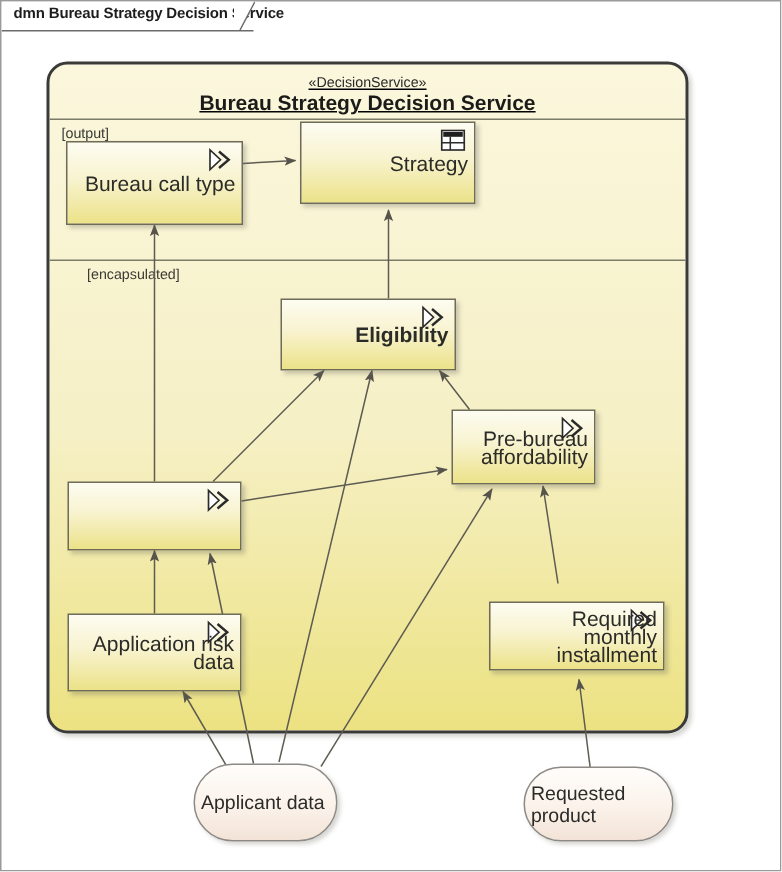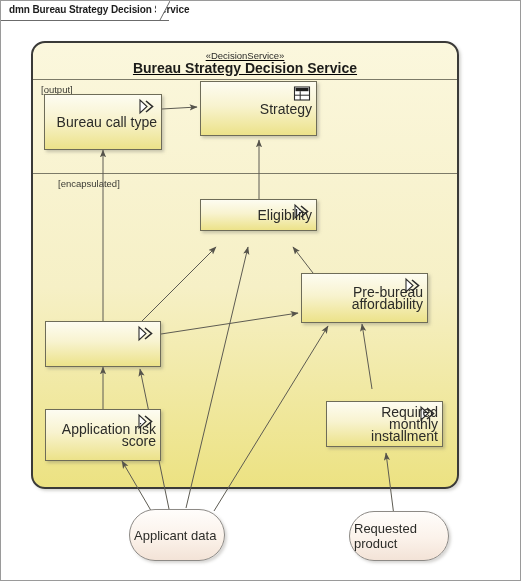--- a/index.html
+++ b/index.html
@@ -223,49 +223,49 @@
   <div class="decision" style="left:199px; top:80px; width:117px; height:55px;">
     <svg class="node-icon" viewBox="0 0 20 17">
       <rect x="2.5" y="2" width="15" height="13" fill="#ffffff" stroke="#2b2b2b" stroke-width="1.1"></rect>
       <rect x="3.5" y="3" width="13" height="3.2" fill="#1f1f1f"></rect>
       <line x1="2.5" y1="10.2" x2="17.5" y2="10.2" stroke="#2b2b2b" stroke-width="1"></line>
       <line x1="8.2" y1="6.2" x2="8.2" y2="15" stroke="#2b2b2b" stroke-width="1"></line>
     </svg>
     <span class="dec-label">Strategy</span>
   </div>
 
-  <div class="decision" style="left:199px; top:198px; width:117px; height:32px;">
+  <div class="decision" style="left:186px; top:198px; width:117px; height:48px;font-weight:bold;">
     <svg class="node-icon" viewBox="0 0 20 17">
       <path d="M3,2 L3,15 L10,8.5 Z" fill="#ffffff" stroke="#2b2b2b" stroke-width="1.1"></path>
       <path d="M9,3 L15.5,8.5 L9,14" fill="none" stroke="#2b2b2b" stroke-width="1.6"></path>
     </svg>
     <span class="dec-label">Eligibility</span>
   </div>
 
-  <div class="decision" style="left:300px; top:272px; width:127px; height:50px;">
+  <div class="decision" style="left:300px; top:272px; width:96px; height:50px;">
     <svg class="node-icon" viewBox="0 0 20 17">
       <path d="M3,2 L3,15 L10,8.5 Z" fill="#ffffff" stroke="#2b2b2b" stroke-width="1.1"></path>
       <path d="M9,3 L15.5,8.5 L9,14" fill="none" stroke="#2b2b2b" stroke-width="1.6"></path>
     </svg>
     <span class="dec-label">Pre-bureau affordability</span>
   </div>
 
   <div class="decision" style="left:44px; top:320px; width:116px; height:46px;">
     <svg class="node-icon" viewBox="0 0 20 17">
       <path d="M3,2 L3,15 L10,8.5 Z" fill="#ffffff" stroke="#2b2b2b" stroke-width="1.1"></path>
       <path d="M9,3 L15.5,8.5 L9,14" fill="none" stroke="#2b2b2b" stroke-width="1.6"></path>
     </svg>
   </div>
 
   <div class="decision" style="left:44px; top:408px; width:116px; height:52px;">
     <svg class="node-icon" viewBox="0 0 20 17">
       <path d="M3,2 L3,15 L10,8.5 Z" fill="#ffffff" stroke="#2b2b2b" stroke-width="1.1"></path>
       <path d="M9,3 L15.5,8.5 L9,14" fill="none" stroke="#2b2b2b" stroke-width="1.6"></path>
     </svg>
-    <span class="dec-label">Application risk score</span>
+    <span class="dec-label">Application risk data</span>
   </div>
 
   <div class="decision" style="left:325px; top:400px; width:117px; height:46px;">
     <svg class="node-icon" viewBox="0 0 20 17">
       <path d="M3,2 L3,15 L10,8.5 Z" fill="#ffffff" stroke="#2b2b2b" stroke-width="1.1"></path>
       <path d="M9,3 L15.5,8.5 L9,14" fill="none" stroke="#2b2b2b" stroke-width="1.6"></path>
     </svg>
     <span class="dec-label">Required monthly installment</span>
   </div>
 

